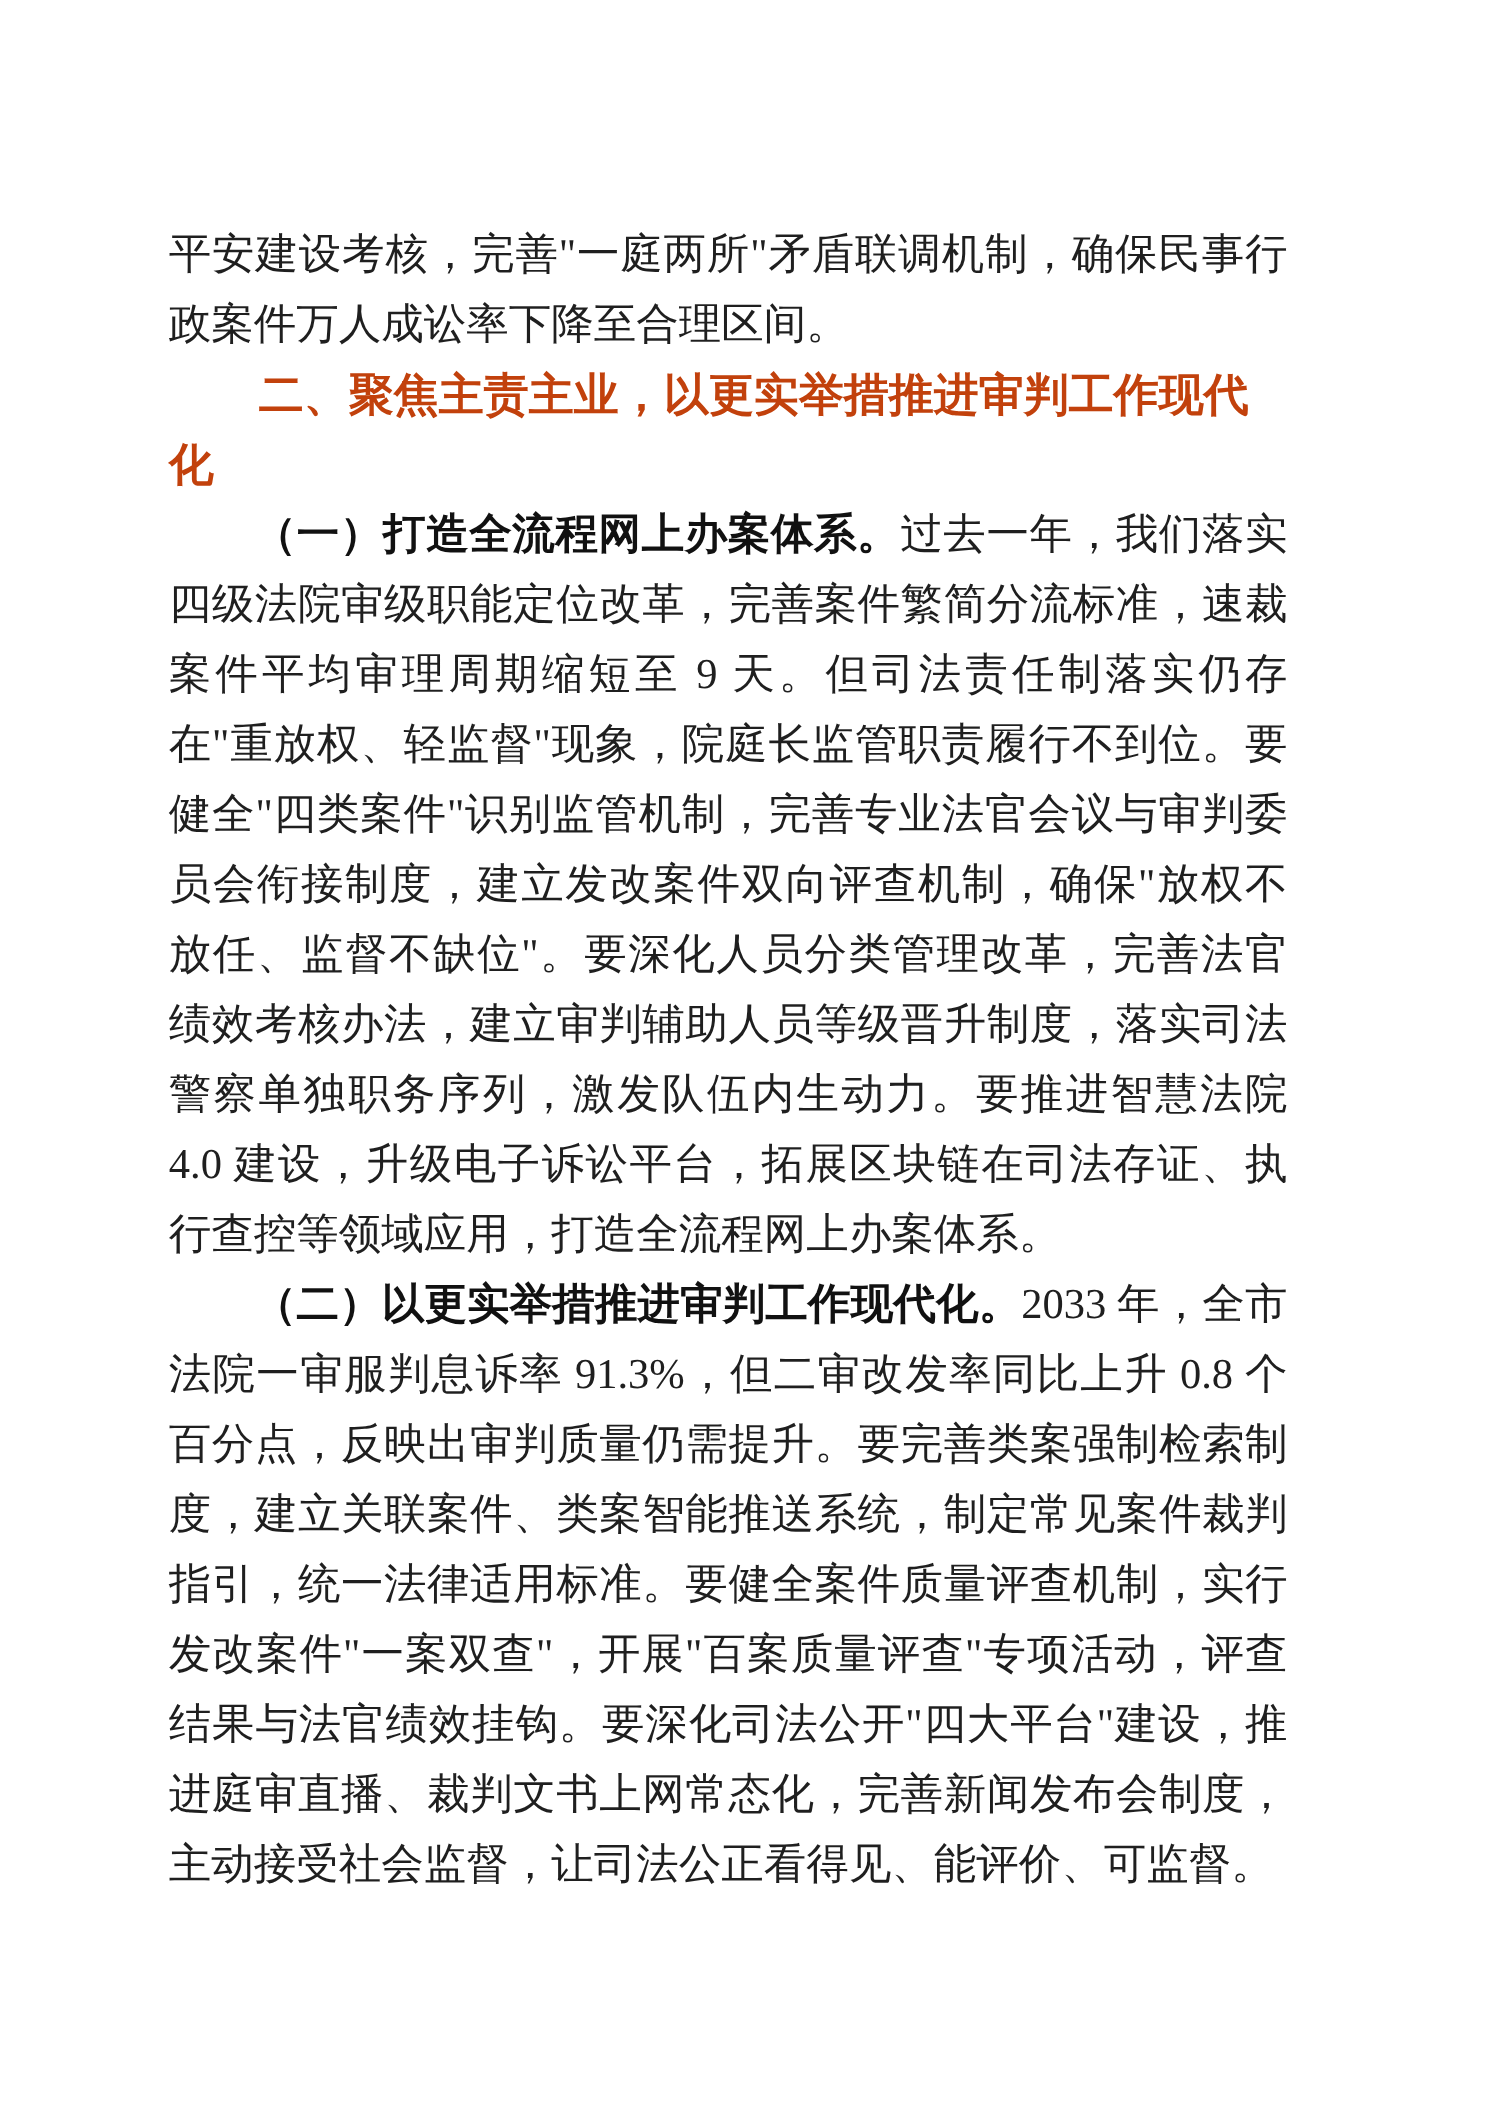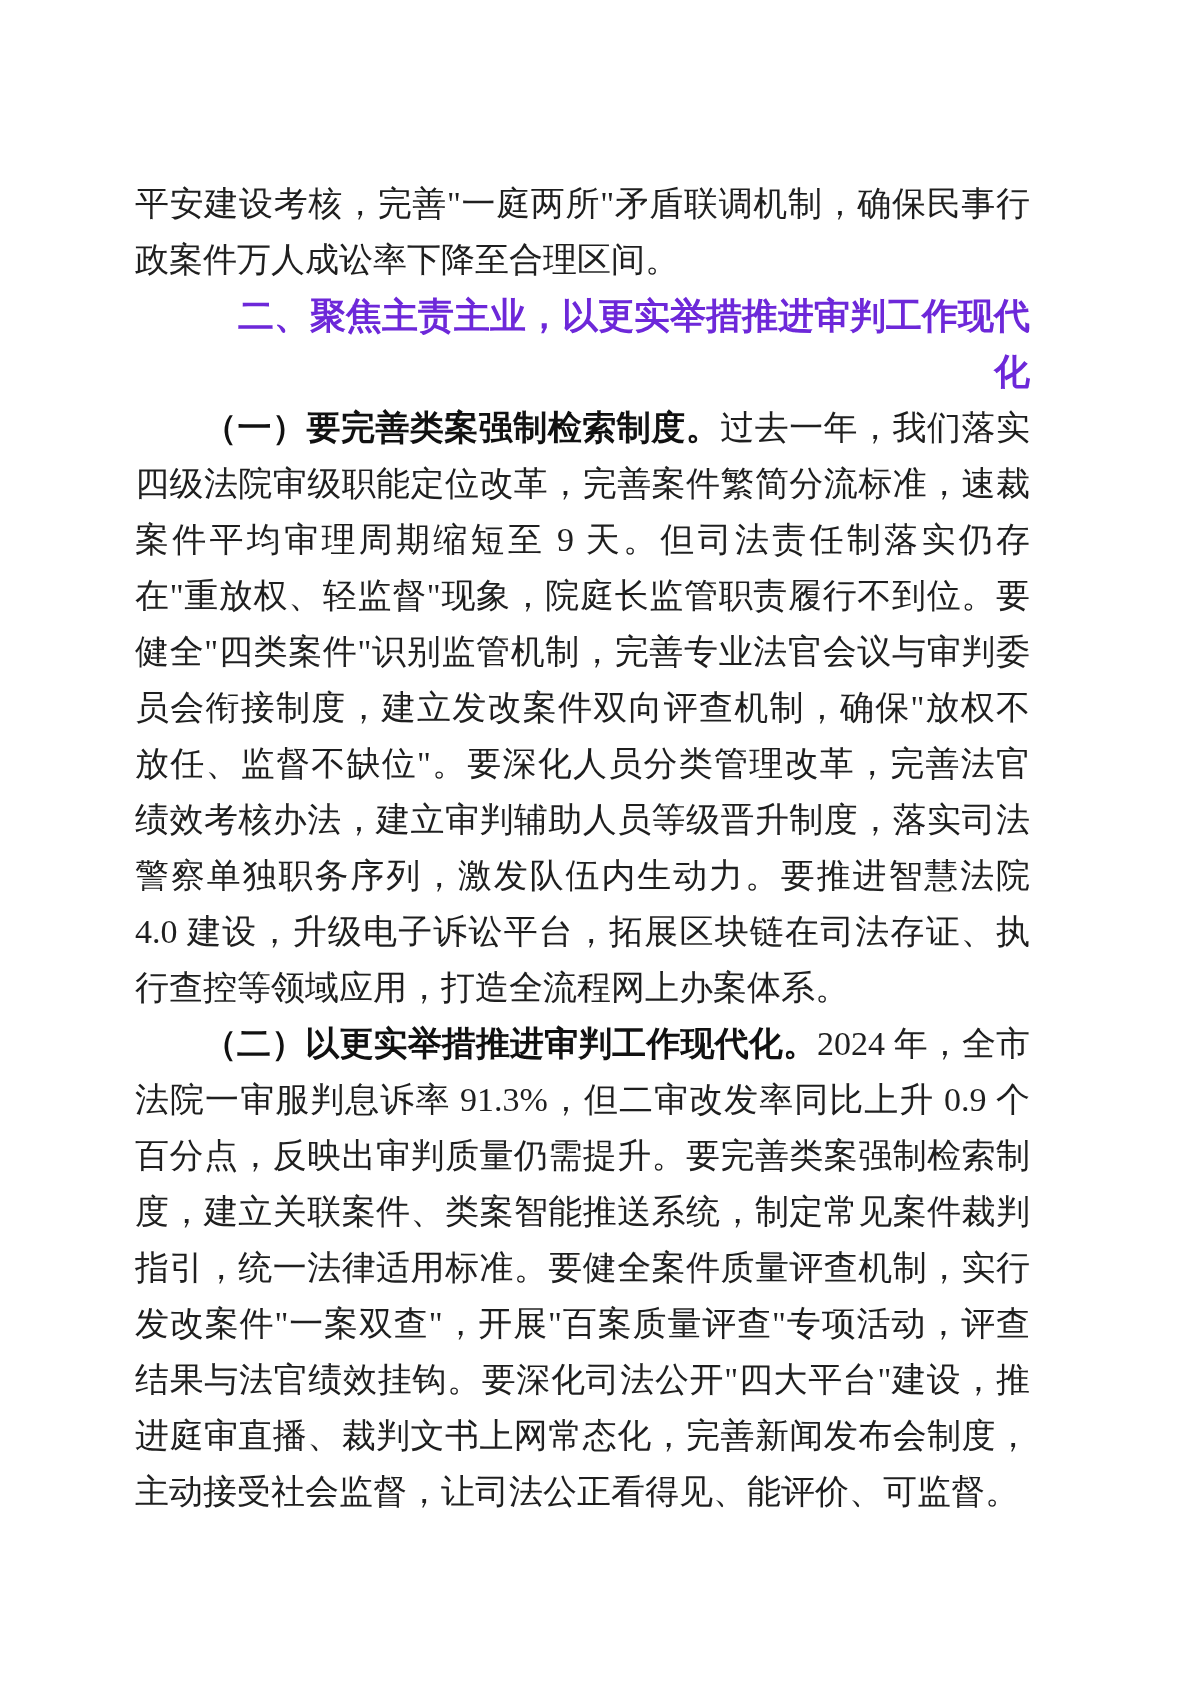--- a/index.html
+++ b/index.html
@@ -33,40 +33,40 @@
     margin: 0;
     text-indent: 2em;
   }
   .para.no-indent {
     text-indent: 0;
   }
   .heading {
     margin: 0;
     font-family: "Liberation Sans", sans-serif;
     font-weight: 700;
-    color: #6d28d9;
+    color: #c2410c;
     font-size: 36px;
     line-height: 56px;
     text-indent: 2em;
-    text-align: right;
+    text-align: left;
     letter-spacing: 0;
   }
   .lead {
     font-weight: 700;
     color: #111111;
   }
 </style>
 </head>
 <body>
 
 <div class="page">
   <div class="content">
 
     <p class="para no-indent">平安建设考核，完善"一庭两所"矛盾联调机制，确保民事行政案件万人成讼率下降至合理区间。</p>
 
     <h2 class="heading">二、聚焦主责主业，以更实举措推进审判工作现代化</h2>
 
-    <p class="para"><span class="lead">（一）要完善类案强制检索制度。</span><span>过去一年，我们落实四级法院审级职能定位改革，完善案件繁简分流标准，速裁案件平均审理周期缩短至 9 天。但司法责任制落实仍存在"重放权、轻监督"现象，院庭长监管职责履行不到位。要健全"四类案件"识别监管机制，完善专业法官会议与审判委员会衔接制度，建立发改案件双向评查机制，确保"放权不放任、监督不缺位"。要深化人员分类管理改革，完善法官绩效考核办法，建立审判辅助人员等级晋升制度，落实司法警察单独职务序列，激发队伍内生动力。要推进智慧法院 4.0 建设，升级电子诉讼平台，拓展区块链在司法存证、执行查控等领域应用，打造全流程网上办案体系。</span></p>
+    <p class="para"><span class="lead">（一）打造全流程网上办案体系。</span><span>过去一年，我们落实四级法院审级职能定位改革，完善案件繁简分流标准，速裁案件平均审理周期缩短至 9 天。但司法责任制落实仍存在"重放权、轻监督"现象，院庭长监管职责履行不到位。要健全"四类案件"识别监管机制，完善专业法官会议与审判委员会衔接制度，建立发改案件双向评查机制，确保"放权不放任、监督不缺位"。要深化人员分类管理改革，完善法官绩效考核办法，建立审判辅助人员等级晋升制度，落实司法警察单独职务序列，激发队伍内生动力。要推进智慧法院 4.0 建设，升级电子诉讼平台，拓展区块链在司法存证、执行查控等领域应用，打造全流程网上办案体系。</span></p>
 
-    <p class="para"><span class="lead">（二）以更实举措推进审判工作现代化。</span><span>2024 年，全市法院一审服判息诉率 91.3%，但二审改发率同比上升 0.9 个百分点，反映出审判质量仍需提升。要完善类案强制检索制度，建立关联案件、类案智能推送系统，制定常见案件裁判指引，统一法律适用标准。要健全案件质量评查机制，实行发改案件"一案双查"，开展"百案质量评查"专项活动，评查结果与法官绩效挂钩。要深化司法公开"四大平台"建设，推进庭审直播、裁判文书上网常态化，完善新闻发布会制度，主动接受社会监督，让司法公正看得见、能评价、可监督。</span></p>
+    <p class="para"><span class="lead">（二）以更实举措推进审判工作现代化。</span><span>2033 年，全市法院一审服判息诉率 91.3%，但二审改发率同比上升 0.8 个百分点，反映出审判质量仍需提升。要完善类案强制检索制度，建立关联案件、类案智能推送系统，制定常见案件裁判指引，统一法律适用标准。要健全案件质量评查机制，实行发改案件"一案双查"，开展"百案质量评查"专项活动，评查结果与法官绩效挂钩。要深化司法公开"四大平台"建设，推进庭审直播、裁判文书上网常态化，完善新闻发布会制度，主动接受社会监督，让司法公正看得见、能评价、可监督。</span></p>
 
   </div>
 </div>
 
 </body></html>

